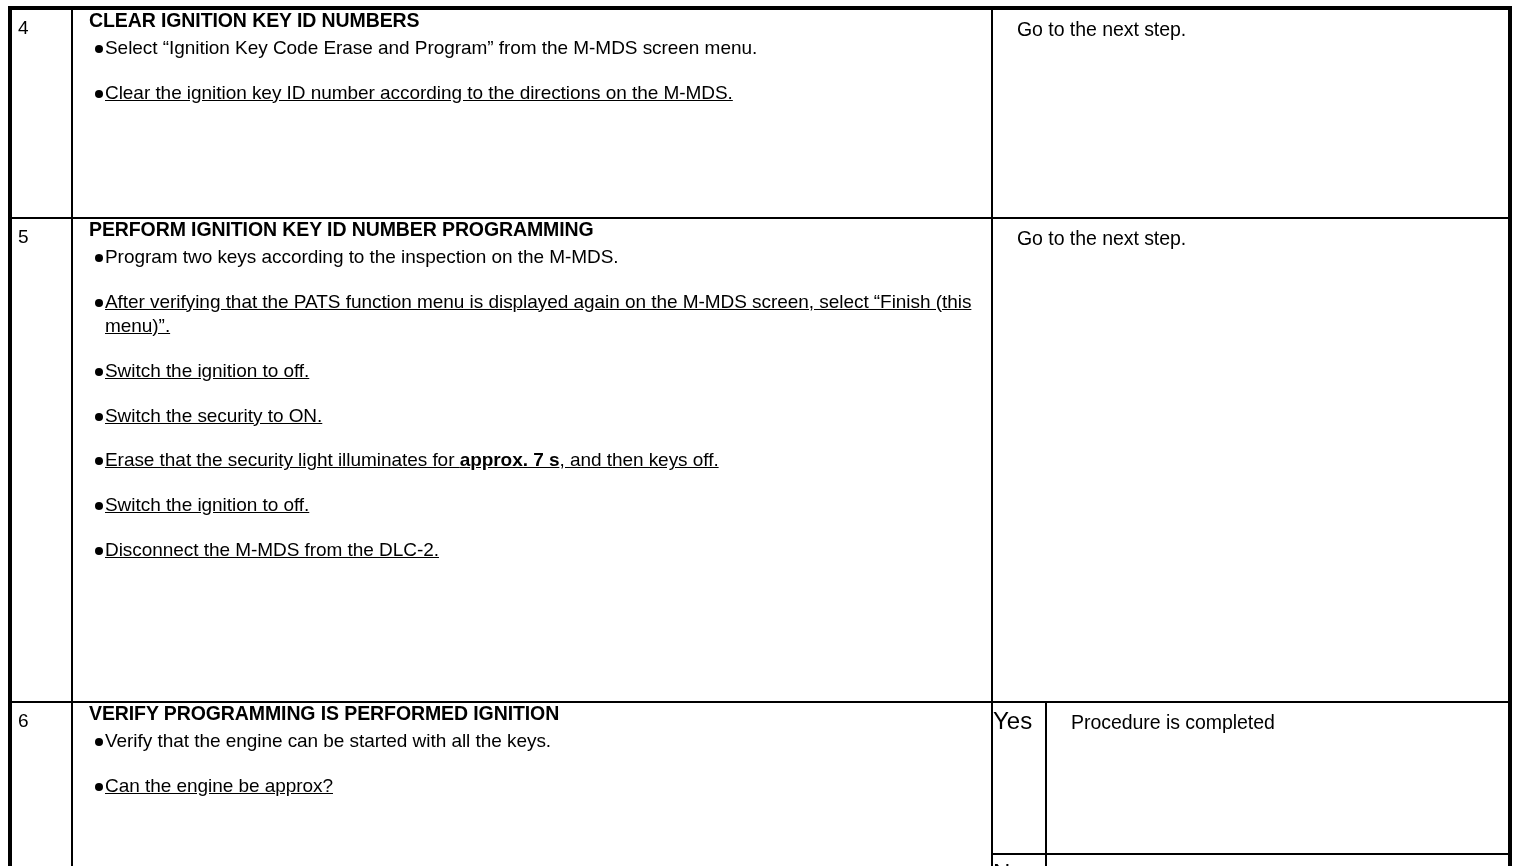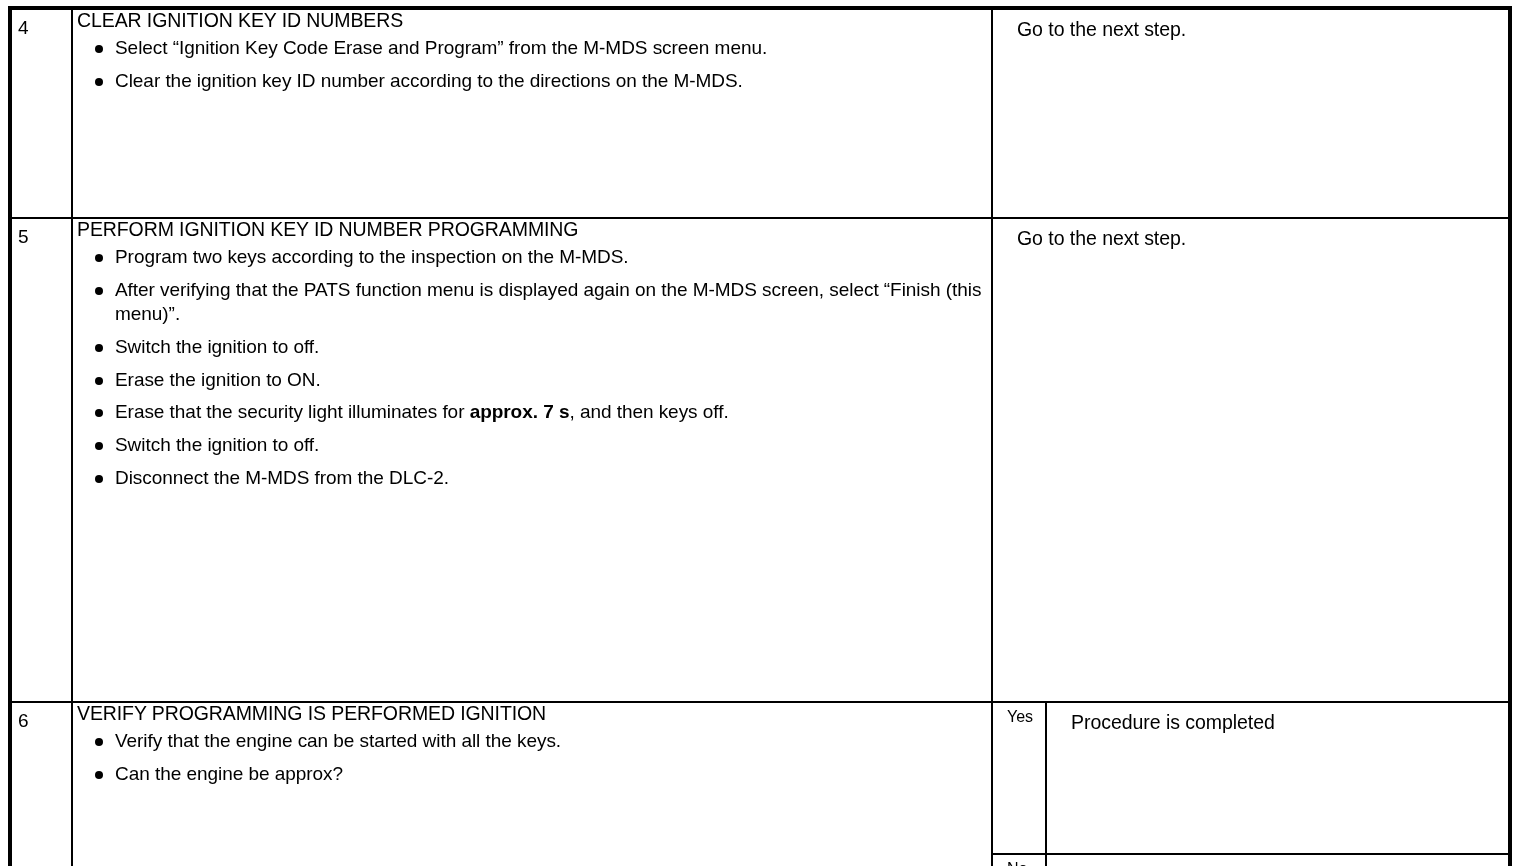--- a/index.html
+++ b/index.html
@@ -54,43 +54,44 @@
     padding: 8px 0 0 6px;
     letter-spacing: 0px;
   }
 
   
   .body-cell {
     padding: 10px 12px 12px 10px;
   }
 
   .title {
-    font-weight: normal;
+    font-weight: bold;
     font-size: 19.5px;
     line-height: 1.12;
     letter-spacing: -0.1px;
-    margin: 0 0 4px 4px;
+    margin: 0 0 4px 16px;
     white-space: nowrap;
   }
 
   ul.bullets {
     list-style: none;
     margin: 0;
     padding: 0;
   }
   ul.bullets > li {
     position: relative;
-    padding-left: 42px;
+    padding-left: 32px;
     margin: 0 0 0 0;
     font-size: 19px;
     line-height: 1.30;
     letter-spacing: -0.05px;
   }
   ul.bullets > li + li {
-    margin-top: 8px;
+    margin-top: 20px;
+    text-decoration: underline;
   }
   ul.bullets > li .bullet-dot {
     position: absolute;
     left: 22px;
     top: 9px;
     width: 8px;
     height: 8px;
     border-radius: 50%;
     background: #000;
   }
@@ -108,23 +109,23 @@
     font-size: 19.5px;
     line-height: 1.22;
     padding: 8px 10px 8px 24px;
     letter-spacing: -0.05px;
   }
   .ans-cell {
     vertical-align: middle;
     text-align: left;
   }
   .ans-text {
-    font-size: 16px;
+    font-size: 24px;
     line-height: 1.2;
-    padding: 4px 4px 4px 14px;
+    padding: 4px 4px 4px 0;
   }
 
   
   .row4 { height: 210px; }
   .row5 { height: 484px; }
   .row6 { height: 152px; }
 
   .r6-yes { height: 40px; }
   .r6-no  { height: 112px; }
 
@@ -183,21 +184,21 @@
             <li>
               <span class="bullet-dot"></span>
               <span>After verifying that the PATS function menu is displayed again on the M-MDS screen, select “Finish (this menu)”.</span>
             </li>
             <li>
               <span class="bullet-dot"></span>
               <span>Switch the ignition to off.</span>
             </li>
             <li>
               <span class="bullet-dot"></span>
-              <span>Erase the ignition to ON.</span>
+              <span>Switch the security to ON.</span>
             </li>
             <li>
               <span class="bullet-dot"></span>
               <span>Erase that the security light illuminates for </span><span class="b-strong">approx. 7 s</span><span>, and then keys off.</span>
             </li>
             <li>
               <span class="bullet-dot"></span>
               <span>Switch the ignition to off.</span>
             </li>
             <li>

